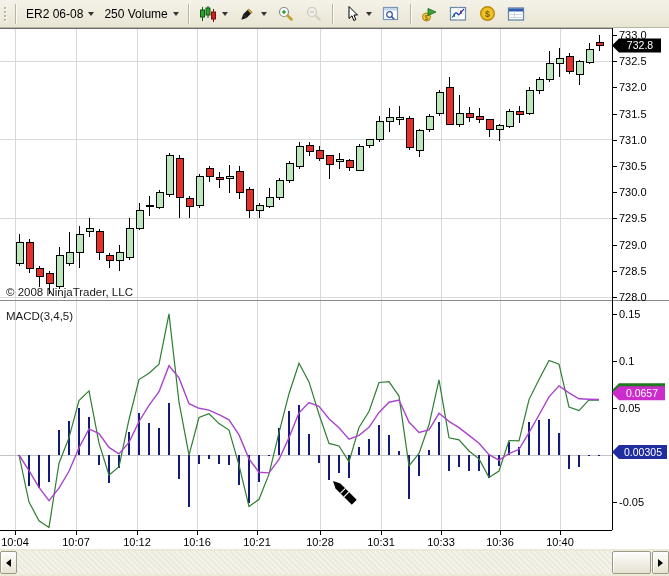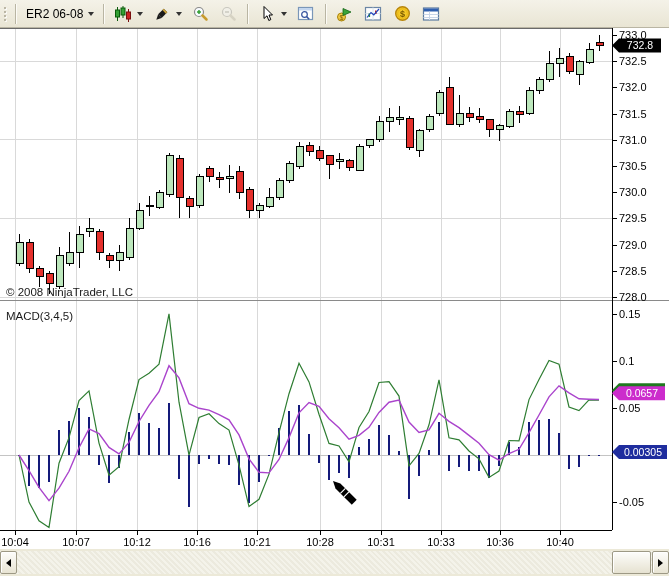--- a/index.html
+++ b/index.html
@@ -59,20 +59,24 @@
     <div class="grip">
         <i></i>
         <i></i>
         <i></i>
         <i></i>
       </div>
     <div class="tsep"></div>
 
     <div class="tbtn">
       <span>ER2 06-08</span>
+      <span class="dd"></span>
+    </div>
+    <div class="tbtn">
+      <span>250 Volume</span>
       <span class="dd"></span>
     </div>
 
     <div class="tsep"></div>
 
     <div class="tbtn">
       <svg class="ticon" width="18" height="18">
         <line x1="3.5" y1="2" x2="3.5" y2="16" stroke="#0a5a0a"></line>
         <rect x="1.5" y="5" width="4" height="7" fill="#33a033" stroke="#0a5a0a"></rect>
         <line x1="9" y1="1" x2="9" y2="13" stroke="#0a5a0a"></line>

